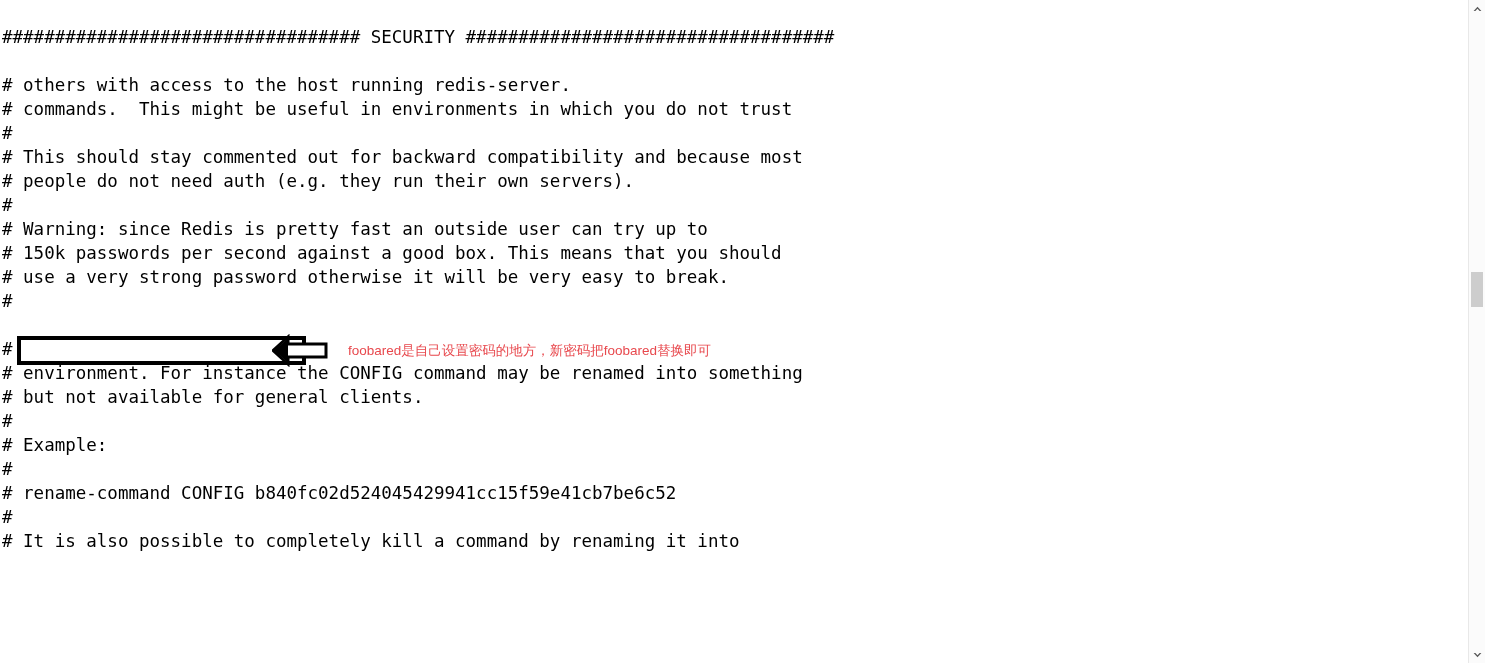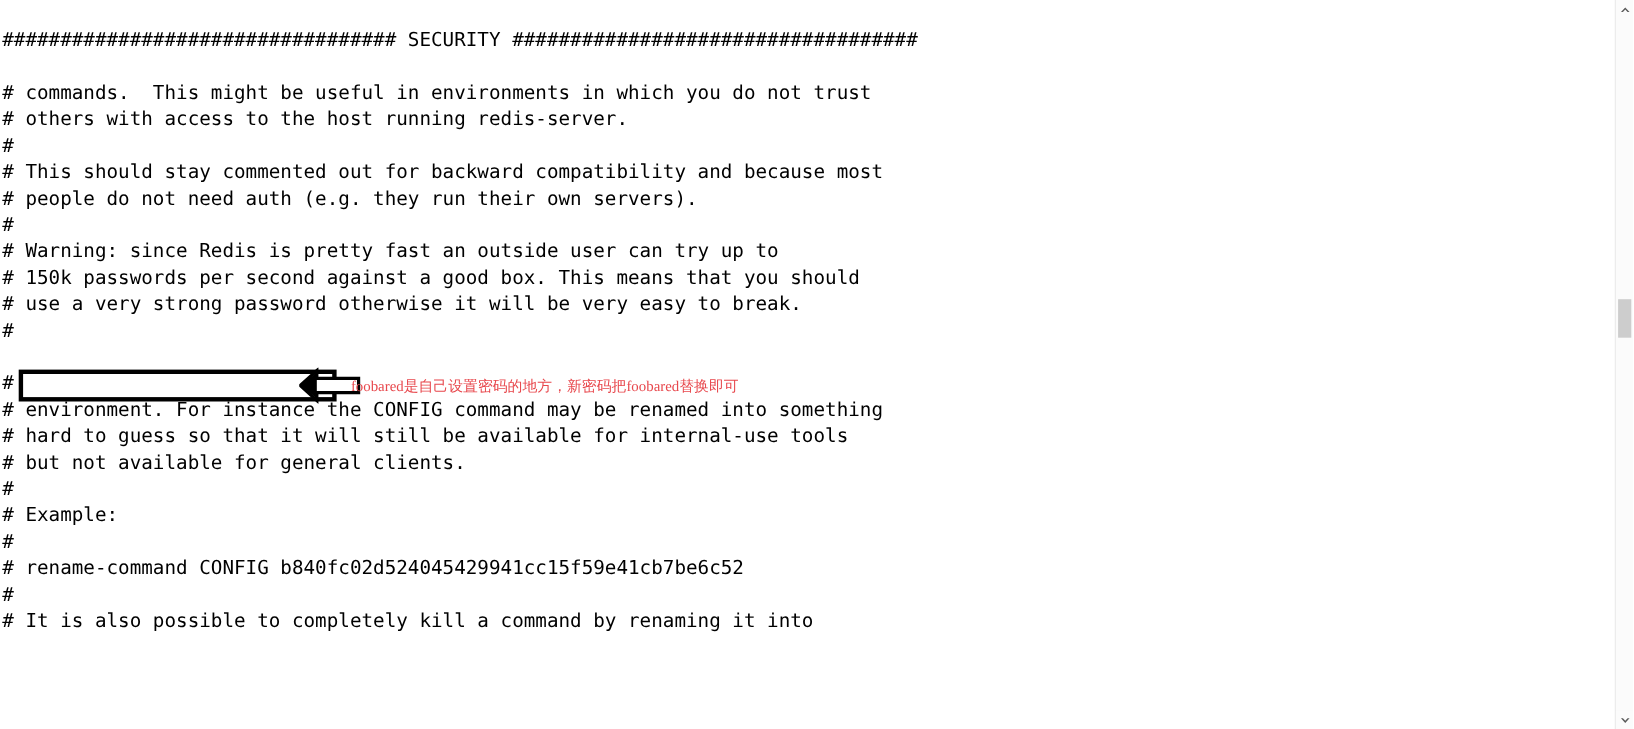--- a/index.html
+++ b/index.html
@@ -71,25 +71,25 @@
     top: 334px;
     width: 56px;
     height: 33px;
     z-index: 6;
   }
   #callout-arrow svg { display: block; }
 
   
   #annotation {
     position: absolute;
-    left: 319px;
+    left: 348px;
     top: 341px;
     width: 400px;
     color: #e8484d;
-    font-family: Liberation Serif, serif;
+    font-family: Liberation Sans, sans-serif;
     font-size: 13.5px;
     line-height: 19px;
     z-index: 7;
     white-space: pre-wrap;
     letter-spacing: 0px;
   }
 
   
   #scrollbar {
     position: absolute;
@@ -135,34 +135,33 @@
 </style>
 </head>
 <body>
 
 <div id="viewport">
 
   <div id="doc">
     <div class="lines">
         <div class="code-line">################################## SECURITY ###################################</div>
         <div class="code-line blank">&nbsp;</div>
+        <div class="code-line"># others with access to the host running redis-server.</div>
         <div class="code-line"># commands.  This might be useful in environments in which you do not trust</div>
-        <div class="code-line"># others with access to the host running redis-server.</div>
         <div class="code-line">#</div>
         <div class="code-line"># This should stay commented out for backward compatibility and because most</div>
         <div class="code-line"># people do not need auth (e.g. they run their own servers).</div>
         <div class="code-line">#</div>
         <div class="code-line"># Warning: since Redis is pretty fast an outside user can try up to</div>
         <div class="code-line"># 150k passwords per second against a good box. This means that you should</div>
         <div class="code-line"># use a very strong password otherwise it will be very easy to break.</div>
         <div class="code-line">#</div>
         <div class="code-line blank">&nbsp;</div>
         <div class="code-line">#</div>
         <div class="code-line"># environment. For instance the CONFIG command may be renamed into something</div>
-        <div class="code-line"># hard to guess so that it will still be available for internal-use tools</div>
         <div class="code-line"># but not available for general clients.</div>
         <div class="code-line">#</div>
         <div class="code-line"># Example:</div>
         <div class="code-line">#</div>
         <div class="code-line"># rename-command CONFIG b840fc02d524045429941cc15f59e41cb7be6c52</div>
         <div class="code-line">#</div>
         <div class="code-line"># It is also possible to completely kill a command by renaming it into</div>
       </div>
   </div>
 

